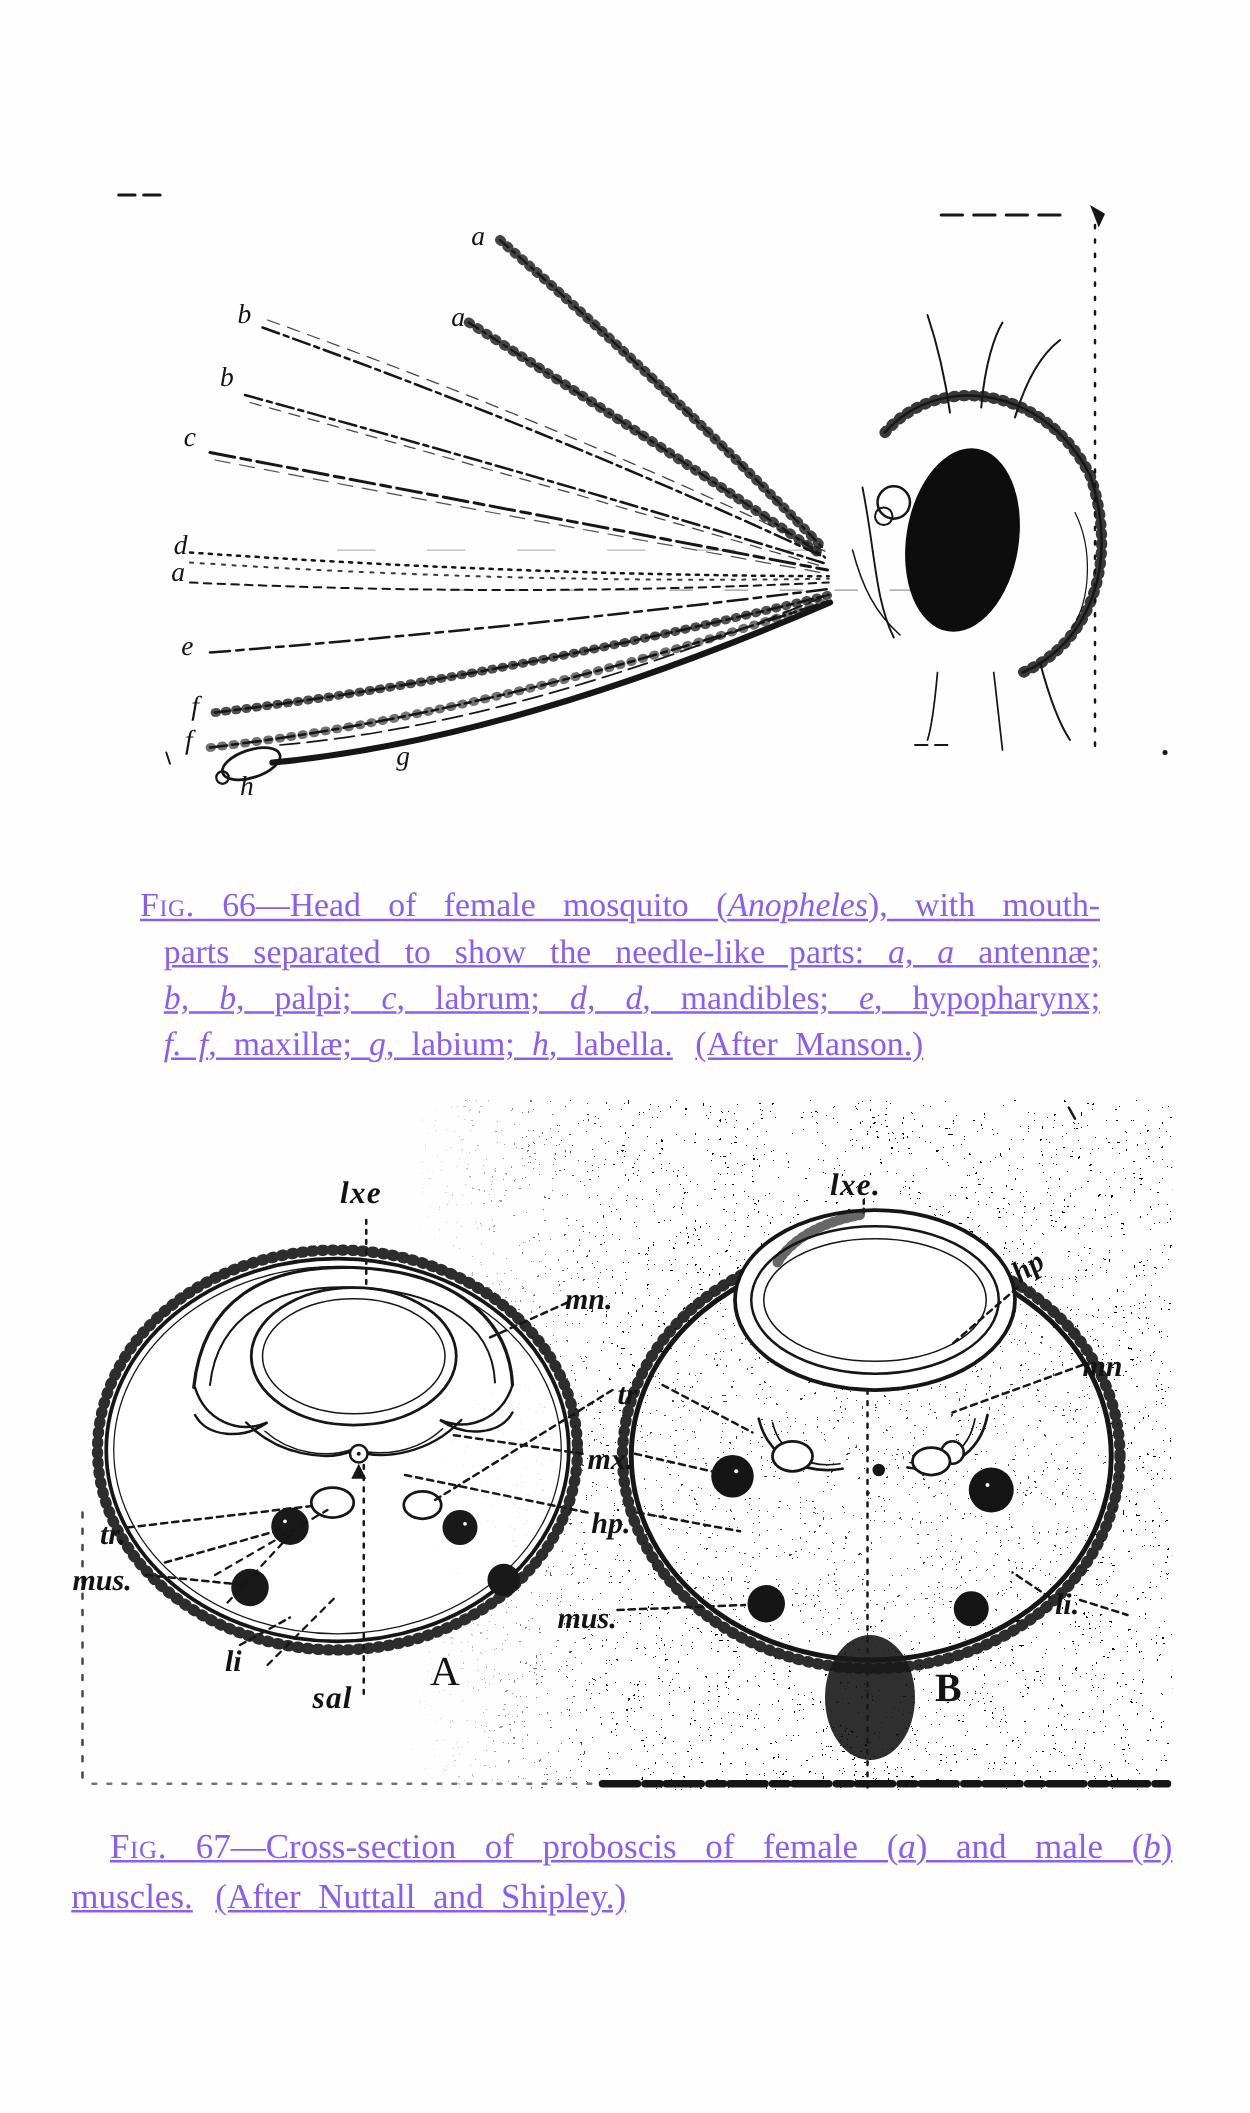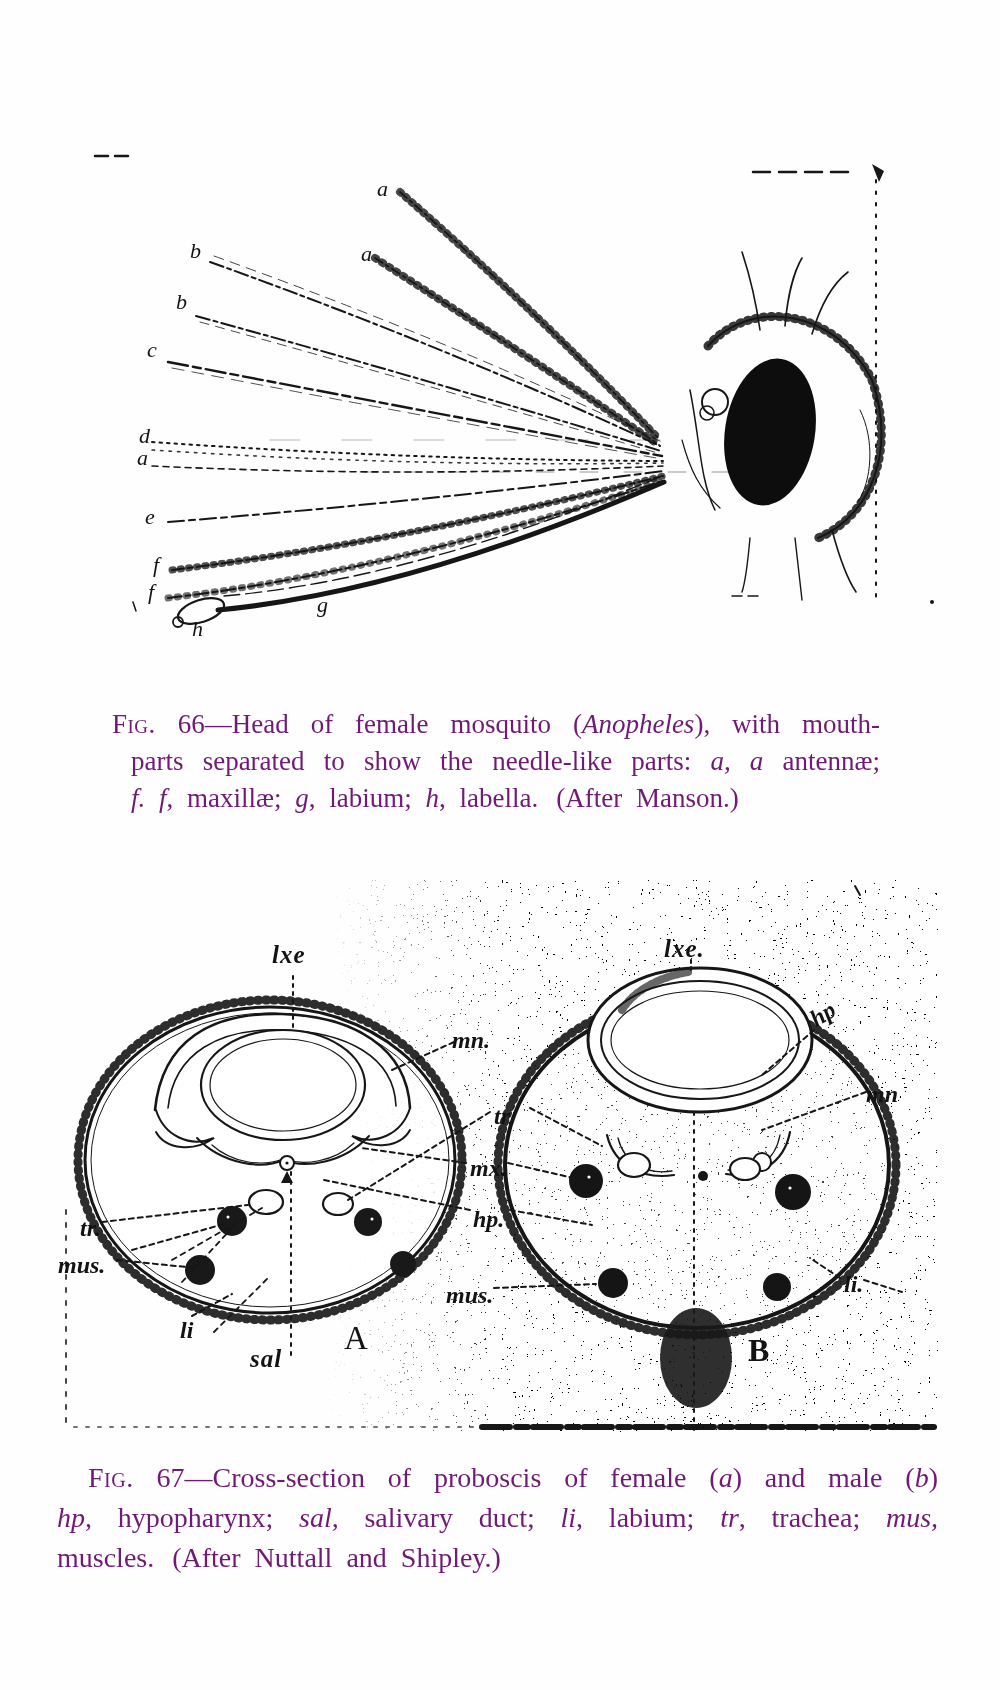--- a/index.html
+++ b/index.html
@@ -3,21 +3,21 @@
 <meta charset="utf-8">
 <style>
   html,body{margin:0;padding:0;background:#e8e8e4;}
   .page{
     position:relative;width:1000px;height:1690px;margin:0 auto;
     background:#fefefe;color:#141414;overflow:hidden;
     font-family:"Liberation Serif", serif;
   }
   svg{position:absolute;display:block;}
   .stroke{stroke:#161616;fill:none;stroke-linecap:round;}
-  .caption{position:absolute;color:#701a75;}
+  .caption{position:absolute;color:#8b5cf6;text-decoration:underline;}
   .cap66{left:112px;top:706px;width:768px;font-size:27px;line-height:37px;}
   .cap67{left:57px;top:1458px;width:881px;font-size:28px;line-height:40px;}
   .cap-line{display:block;}
   .jl{text-align:justify;text-align-last:justify;}
   .ind{padding-left:19px;}
   .tind{text-indent:31px;}
   .endshort{text-align:right;text-align-last:left;word-spacing:7px;}
   .it{font-style:italic;}
   .sc{font-variant:small-caps;letter-spacing:.5px;}
   .gap{padding-left:18px;}
@@ -105,20 +105,21 @@
         <circle cx="655" cy="262" r="13" stroke-width="2"></circle>
         <circle cx="647" cy="273" r="7" stroke-width="1.6"></circle>
       </g>
       <ellipse cx="710" cy="292" rx="45" ry="74" fill="#0d0d0d" stroke="none" transform="rotate(9 710 292)"></ellipse>
     </g>
   </svg>
 
   <div class="caption cap66">
     <span class="cap-line jl"><span class="sc">Fig.</span><span> 66—Head of female mosquito (</span><span class="it">Anopheles</span><span>), with mouth-</span></span>
     <span class="cap-line jl ind"><span>parts separated to show the needle-like parts: </span><span class="it">a, a</span><span> antennæ;</span></span>
+    <span class="cap-line jl ind"><span class="it">b, b,</span><span> palpi; </span><span class="it">c</span><span>, labrum; </span><span class="it">d, d</span><span>, mandibles; </span><span class="it">e</span><span>, hypopharynx;</span></span>
     <span class="cap-line endshort ind"><span class="it">f. f</span><span>, maxillæ; </span><span class="it">g</span><span>, labium; </span><span class="it">h</span><span>, labella.</span><span class="gap">(After Manson.)</span></span>
   </div>
 
   <svg style="left:62px;top:880px" width="876" height="552" viewBox="0 0 876 552">
     <defs>
       <filter id="spk1" x="0%" y="0%" width="100%" height="100%">
         <feTurbulence type="fractalNoise" baseFrequency="0.5" numOctaves="2" seed="7" stitchTiles="stitch"></feTurbulence>
         <feColorMatrix type="matrix" values="0 0 0 0 0  0 0 0 0 0  0 0 0 0 0  0.8 0.8 0.8 0 -1.7"></feColorMatrix>
         <feComponentTransfer>
             <feFuncA type="discrete" tableValues="0 1 1 1"></feFuncA>
@@ -242,21 +243,20 @@
       <path d="M804,212 L700,250"></path>
       <path d="M432,408 L534,404"></path>
       <path d="M537,400 l8,4 -8,4 z" fill="#161616" stroke="none"></path>
       <path d="M778,398 L748,378"></path>
       <path d="M802,400 L840,412"></path>
     </g>
   </svg>
 
   <div class="caption cap67">
     <span class="cap-line jl tind"><span class="sc">Fig.</span><span> 67—Cross-section of proboscis of female (</span><span class="it">a</span><span>) and male (</span><span class="it">b</span><span>)</span></span>
-    <span class="cap-line jl"><span class="it">hp</span><span>, hypopharynx; </span><span class="it">sal</span><span>, salivary duct; </span><span class="it">li</span><span>, labium; </span><span class="it">tr</span><span>, trachea; </span><span class="it">mus,</span></span>
     <span class="cap-line endshort"><span>muscles.</span><span class="gap">(After Nuttall and Shipley.)</span></span>
   </div>
 
   <div class="labels">
       <span class="fig-label" style="left: 377px; top: 178px;">a</span>
       <span class="fig-label" style="left: 361px; top: 243px;">a</span>
       <span class="fig-label" style="left: 190px; top: 240px;">b</span>
       <span class="fig-label" style="left: 176px; top: 291px;">b</span>
       <span class="fig-label" style="left: 147px; top: 339px;">c</span>
       <span class="fig-label" style="left: 139px; top: 425px;">d</span>

